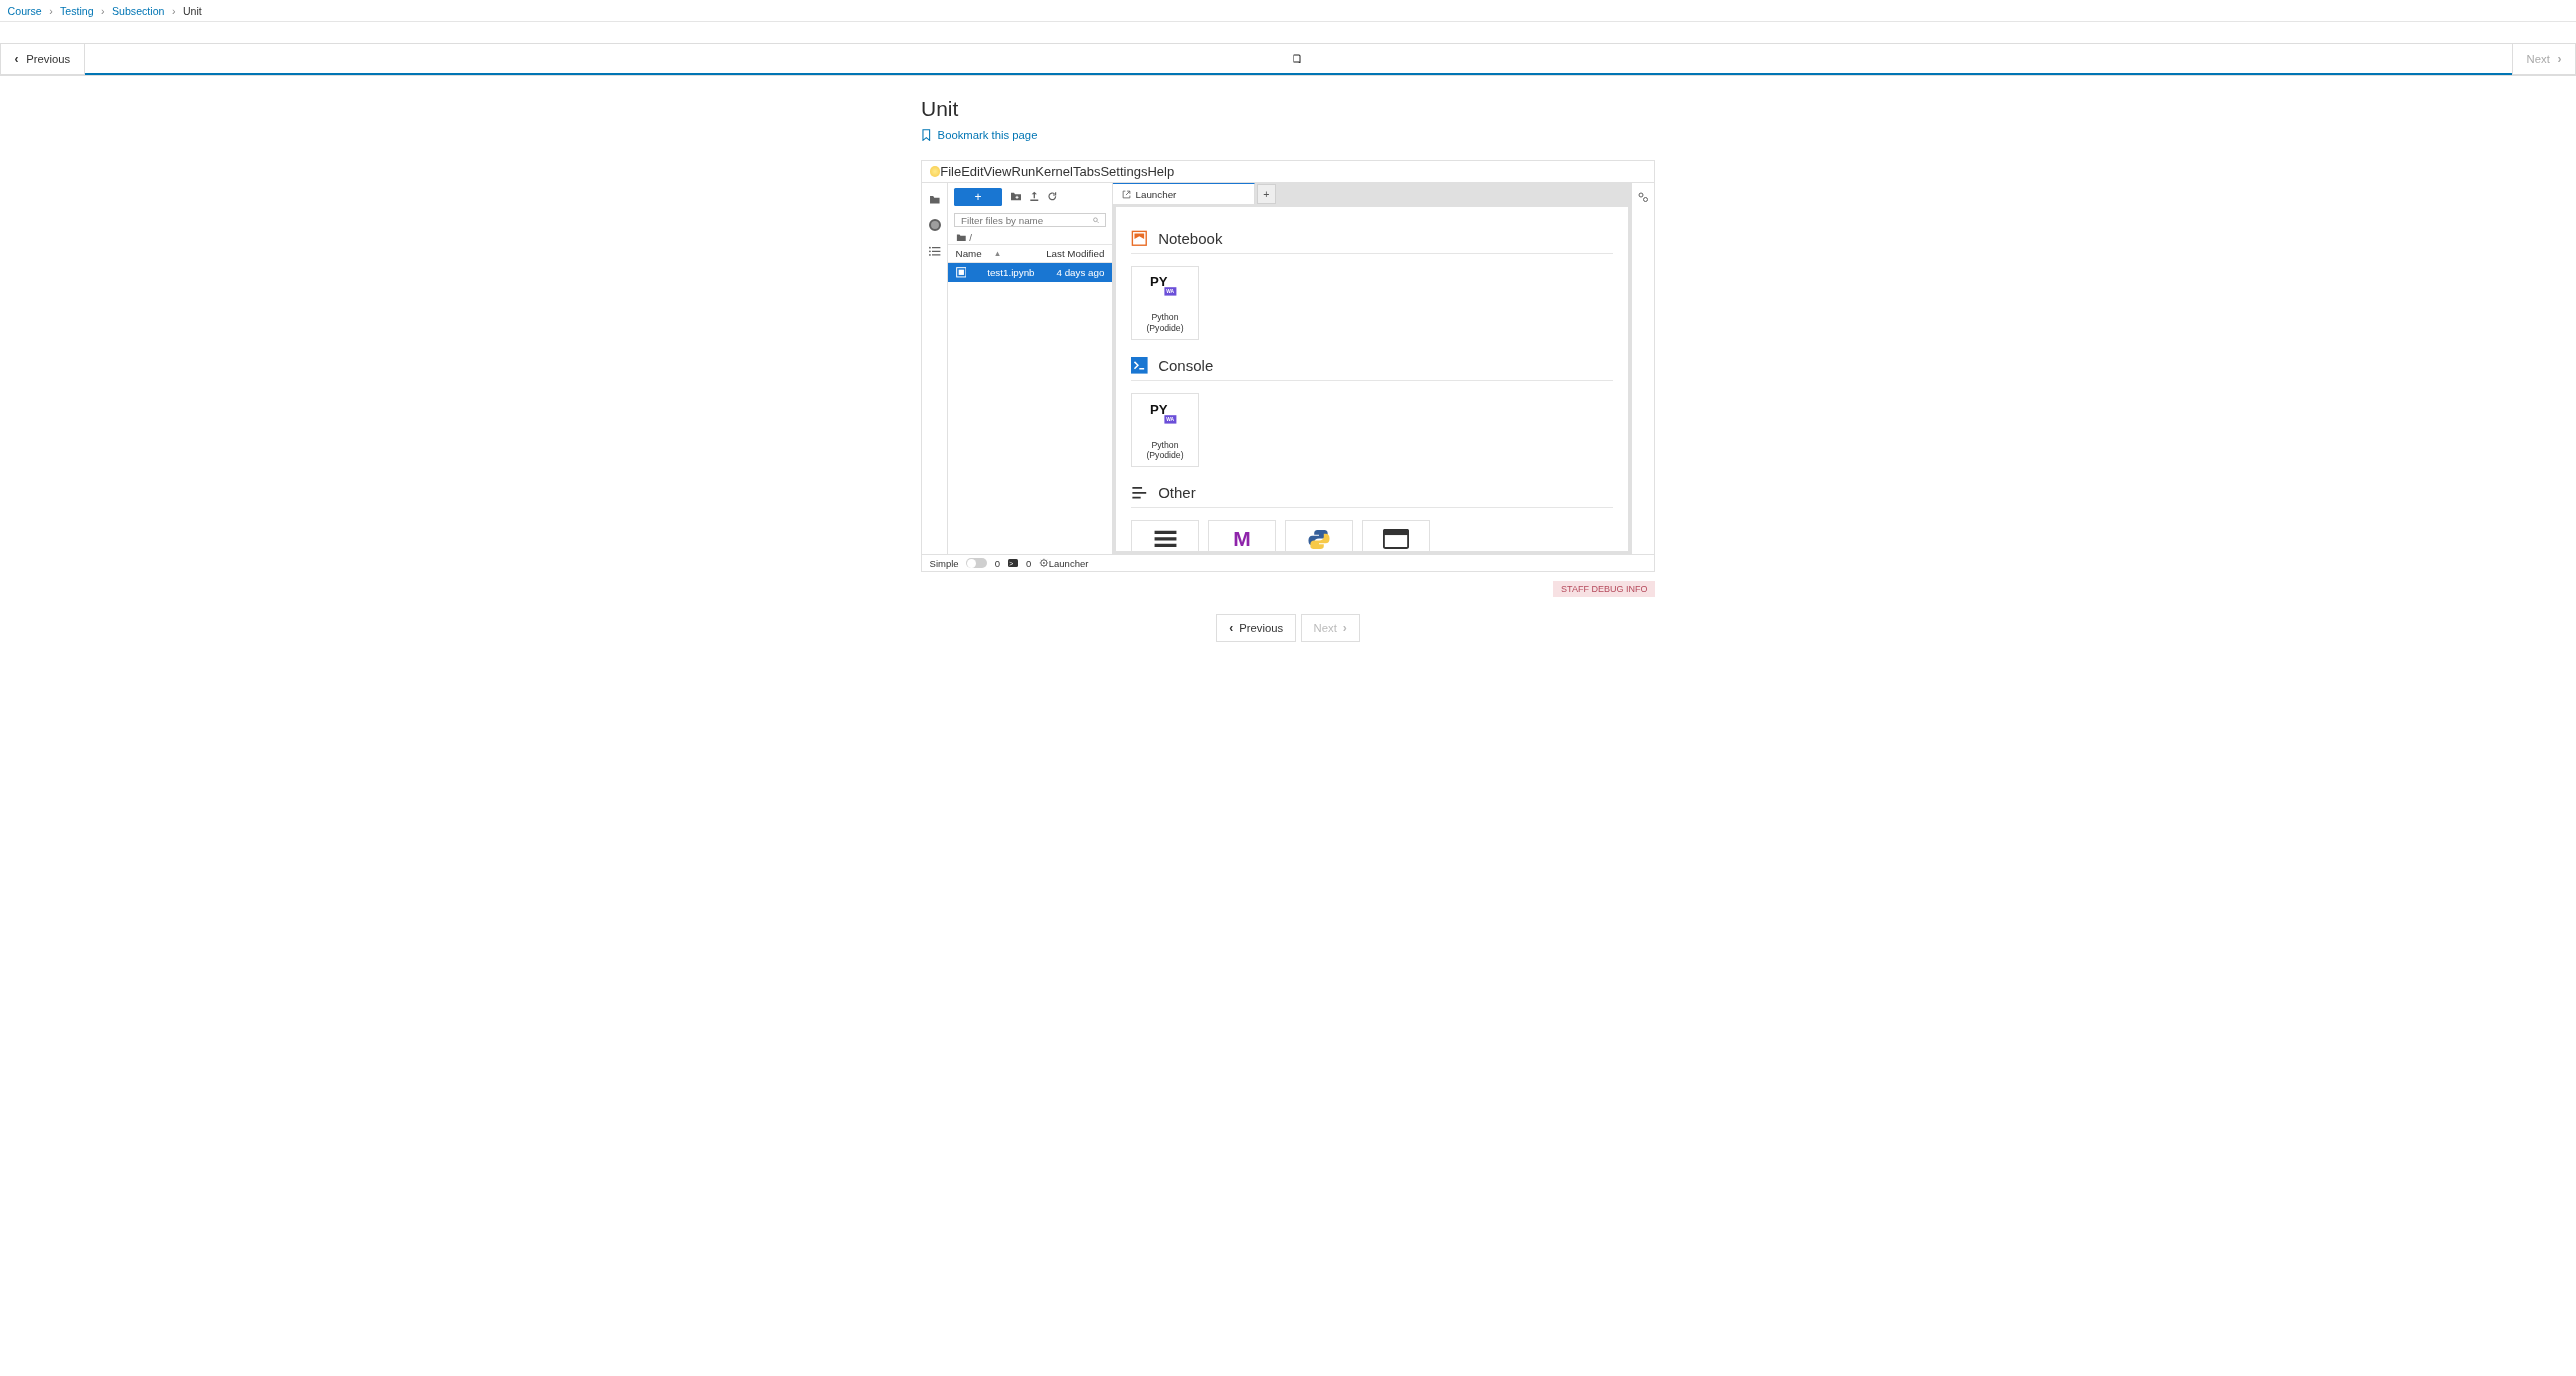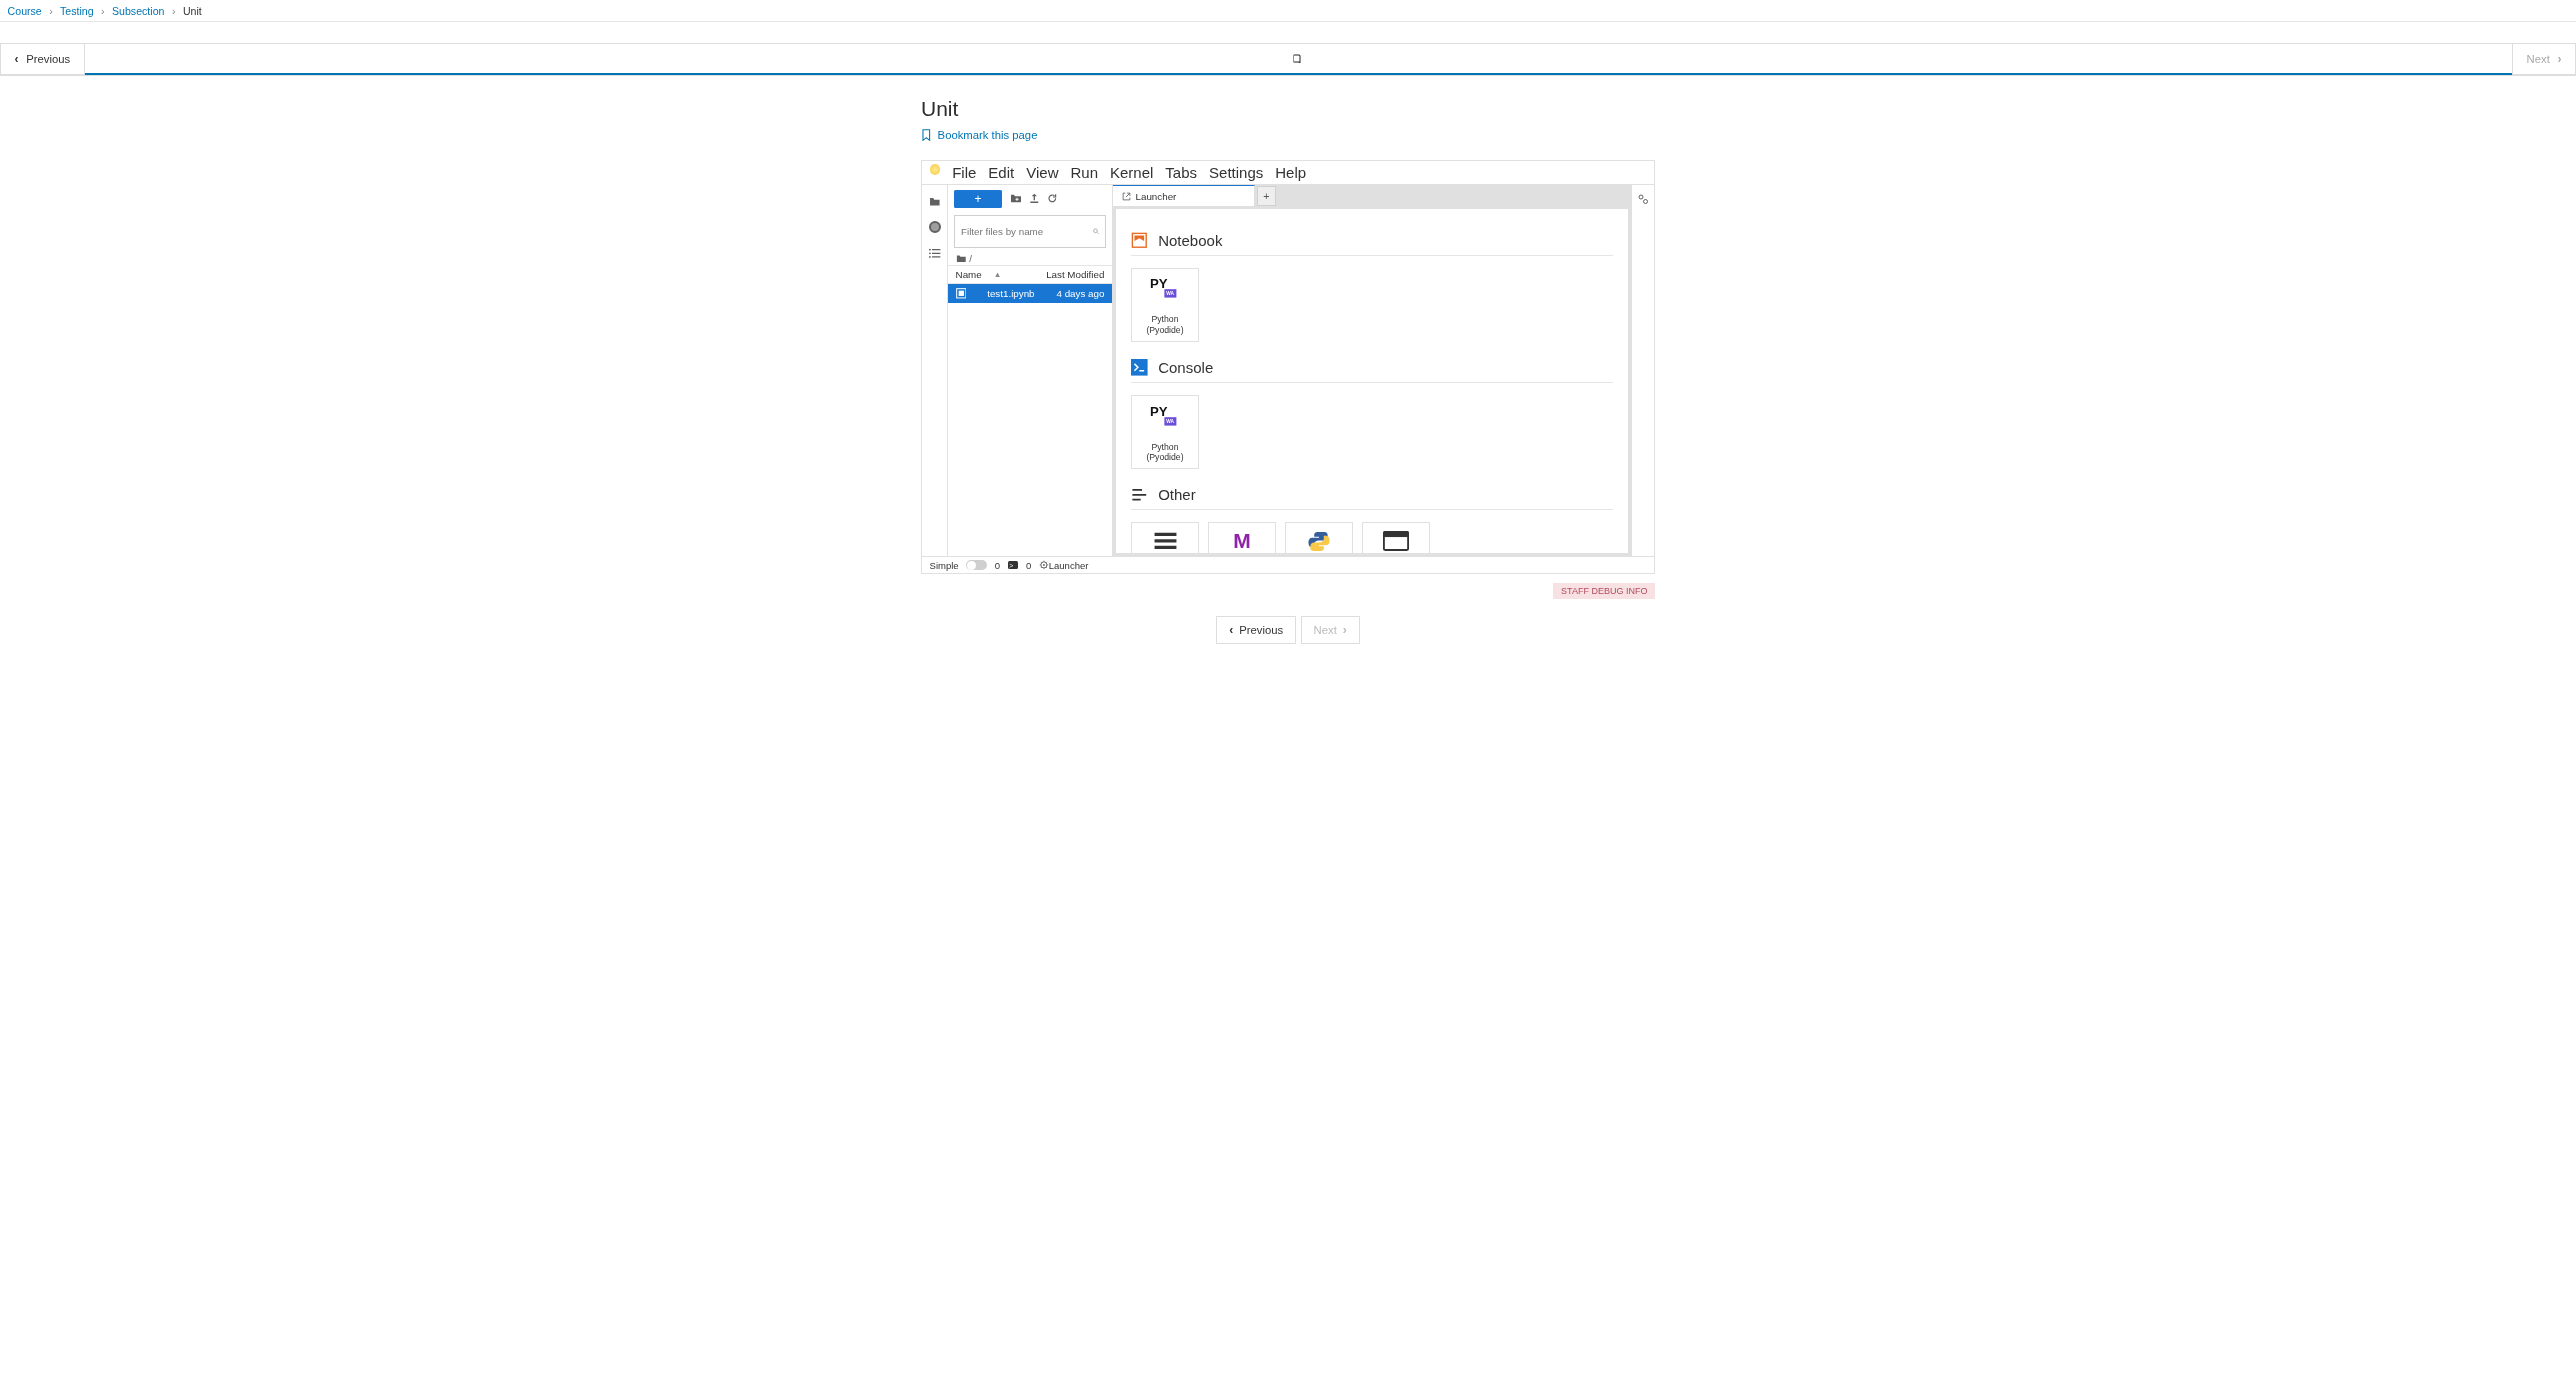--- a/index.html
+++ b/index.html
@@ -18,34 +18,34 @@
 .nav-next { color: #aaa; }
 .nav-center { flex: 1; display: flex; justify-content: center; align-items: center; border: 0.8px solid #ddd; border-bottom: 2.3px solid #0075b4; border-left: none; border-right: none; }
 .book-icon { width: 12px; height: 12px; }
 
 .content { max-width: 734px; margin: 0 auto; padding: 15px 0 7.6px 0; }
 .page-title { font-size: 21px; font-weight: 500; color: #2c2c2c; margin-top: 6px; }
 .bookmark { display: flex; align-items: center; gap: 6px; color: #0075b4; margin-top: 7.6px; font-size: 11.3px; cursor: pointer; }
 
 
 .jl { border: 0.8px solid #e0e0e0; margin-top: 19.7px; background: #fff; position: relative; }
-.jl-menu { display: flex; align-items: flex-start; gap: 12px; padding: 3px 7.6px; border-bottom: 0.8px solid #e0e0e0; font-size: 15px; color: #333; }
+.jl-menu { display: flex; align-items: center; padding: 3px 7.6px; border-bottom: 0.8px solid #e0e0e0; font-size: 13px; color: #333; }
 .jl-menu .hint { width: 10.6px; height: 10.6px; background: radial-gradient(circle,#ffea8a, #f7c948); border-radius: 50%; }
 .jl-menu span.item { cursor: pointer; }
 
 .jl-body { display: flex; height: 371px; }
 .jl-left-rail { width: 26px; background: #fff; border-right: 0.8px solid #e0e0e0; display:flex; flex-direction:column; align-items:center; gap:15px; padding-top:10.6px; }
 .rail-ico { color:#616161; cursor:pointer; }
 .rail-ring { width:12px; height:12px; border:2.3px solid #616161; border-radius:50%; background:#9e9e9e; }
 
 .jl-filebrowser { width: 165px; border-right: 0.8px solid #e0e0e0; display:flex; flex-direction:column; }
 .fb-toolbar { display:flex; align-items:center; gap:7.6px; padding:4.5px 6px; }
 .fb-new { background:#1976d2; color:#fff; width:48px; height:18px; display:flex; align-items:center; justify-content:center; border-radius:1.5px; cursor:pointer; font-size:12px; }
 .fb-ico { color:#616161; cursor:pointer; }
-.fb-filter { margin:3px 6px; border:0.8px solid #cfcfcf; height:33px; display:flex; align-items:center; padding:0 6px; }
+.fb-filter { margin:3px 6px; border:0.8px solid #cfcfcf; height:14px; display:flex; align-items:center; padding:0 6px; }
 .fb-filter input { border:none; outline:none; flex:1; font-size:9.8px; color:#757575; background:transparent; }
 .fb-path { padding:1.5px 7.6px; color:#616161; font-size:9.8px; display:flex; align-items:center; gap:3px; }
 .fb-head { display:flex; justify-content:space-between; padding:3px 7.6px; border-top:0.8px solid #e5e5e5; border-bottom:0.8px solid #e5e5e5; font-size:9.8px; color:#333; }
 .fb-head .name { display:flex; align-items:center; gap:12px; }
 .fb-row { display:flex; justify-content:space-between; padding:3.8px 7.6px; font-size:9.8px; background:#1976d2; color:#fff; }
 .fb-row .left { display:flex; align-items:center; gap:21px; }
 
 .jl-main { flex:1; display:flex; flex-direction:column; background:#e0e0e0; }
 .jl-tabs { display:flex; align-items:center; background:#e0e0e0; height:21px; }
 .jl-tab { background:#fff; border-top:1.5px solid #1976d2; height:21px; display:flex; align-items:center; gap:4.5px; padding:0 9px; font-size:9.8px; color:#333; border-right:0.8px solid #ddd; min-width: 142px; }

